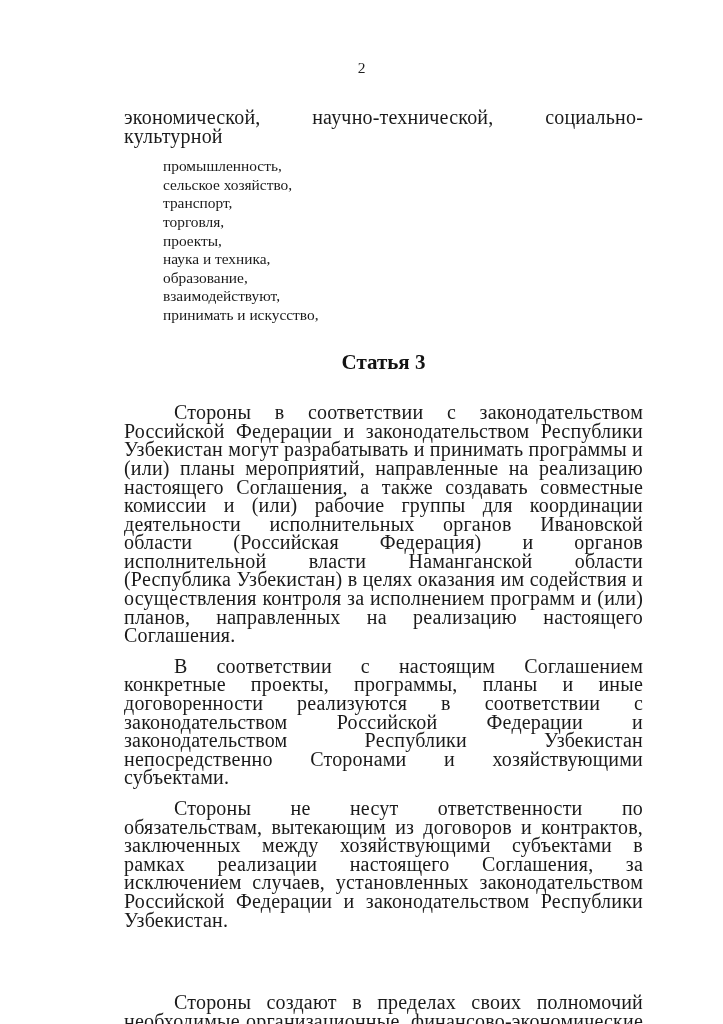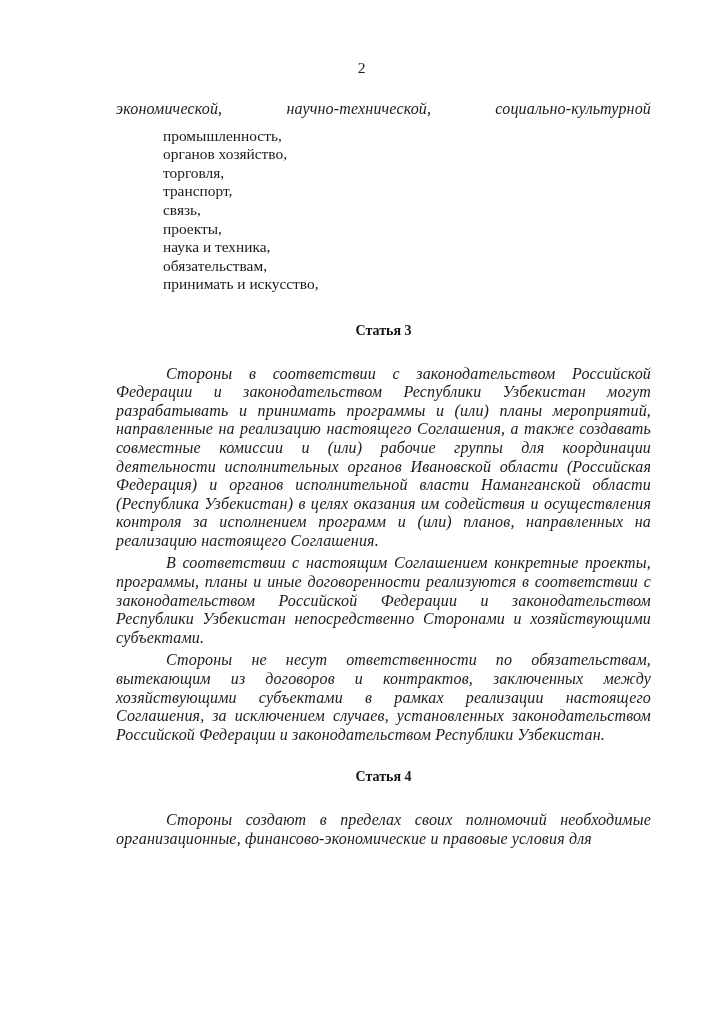--- a/index.html
+++ b/index.html
@@ -26,28 +26,27 @@
     line-height: 18.5px;
     color: #1f1f1f;
   }
   .content {
     position: absolute;
     top: 96px;
     left: 112px;
     width: 543px;
   }
   p.body {
-    margin: 4px;
-    font-size: 16px;
+    margin: 12px;
+    font-size: 20px;
     line-height: 18.6px;
     text-align: justify;
     text-justify: inter-word;
     color: #1a1a1a;
     letter-spacing: 0.01em;
-    font-style: italic;
   }
   p.body.indent {
     text-indent: 50px;
   }
   p.body.cont-spread {
     text-align: justify;
   }
   p.body.cont-spread > .spread-line {
     display: block;
     text-align: justify;
@@ -60,21 +59,21 @@
   }
   ul.sector-list li {
     font-size: 15.4px;
     line-height: 18.6px;
     text-align: left;
     color: #1a1a1a;
     white-space: nowrap;
   }
   h2.article-heading {
     margin: 0;
-    font-size: 14px;
+    font-size: 21px;
     line-height: 18.6px;
     font-weight: bold;
     text-align: center;
     color: #131313;
   }
   .gap-before-heading { height: 20px; }
   .gap-after-heading { height: 20px; }
   .gap-list-top { height: 0px; }
 </style>
 </head>
@@ -85,44 +84,43 @@
   <div class="page-number">2</div>
 
   <div class="content">
 
     <p class="body cont-spread"><span class="spread-line">экономической, научно-технической, социально-культурной</span></p>
 
     <div class="gap-list-top"></div>
 
     <ul class="sector-list">
       <li>промышленность,</li>
-      <li>органов хозяйство,</li>
+      <li>сельское хозяйство,</li>
+      <li>транспорт,</li>
       <li>торговля,</li>
-      <li>транспорт,</li>
-      <li>связь,</li>
       <li>проекты,</li>
       <li>наука и техника,</li>
-      <li>обязательствам,</li>
+      <li>образование,</li>
+      <li>взаимодействуют,</li>
       <li>принимать и искусство,</li>
     </ul>
 
     <div class="gap-before-heading"></div>
 
     <h2 class="article-heading">Статья 3</h2>
 
     <div class="gap-after-heading"></div>
 
     <p class="body indent">Стороны в соответствии с законодательством Российской Федерации и законодательством Республики Узбекистан могут разрабатывать и принимать программы и (или) планы мероприятий, направленные на реализацию настоящего Соглашения, а также создавать совместные комиссии и (или) рабочие группы для координации деятельности исполнительных органов Ивановской области (Российская Федерация) и органов исполнительной власти Наманганской области (Республика Узбекистан) в целях оказания им содействия и осуществления контроля за исполнением программ и (или) планов, направленных на реализацию настоящего Соглашения.</p>
 
     <p class="body indent">В соответствии с настоящим Соглашением конкретные проекты, программы, планы и иные договоренности реализуются в соответствии с законодательством Российской Федерации и законодательством Республики Узбекистан непосредственно Сторонами и хозяйствующими субъектами.</p>
 
     <p class="body indent">Стороны не несут ответственности по обязательствам, вытекающим из договоров и контрактов, заключенных между хозяйствующими субъектами в рамках реализации настоящего Соглашения, за исключением случаев, установленных законодательством Российской Федерации и законодательством Республики Узбекистан.</p>
 
     <div class="gap-before-heading"></div>
 
-    <h2 class="article-heading">Статья 4</h2>
 
     <div class="gap-after-heading"></div>
 
     <p class="body indent">Стороны создают в пределах своих полномочий необходимые организационные, финансово-экономические и правовые условия для</p>
 
   </div>
 </div>
 
 </body></html>

